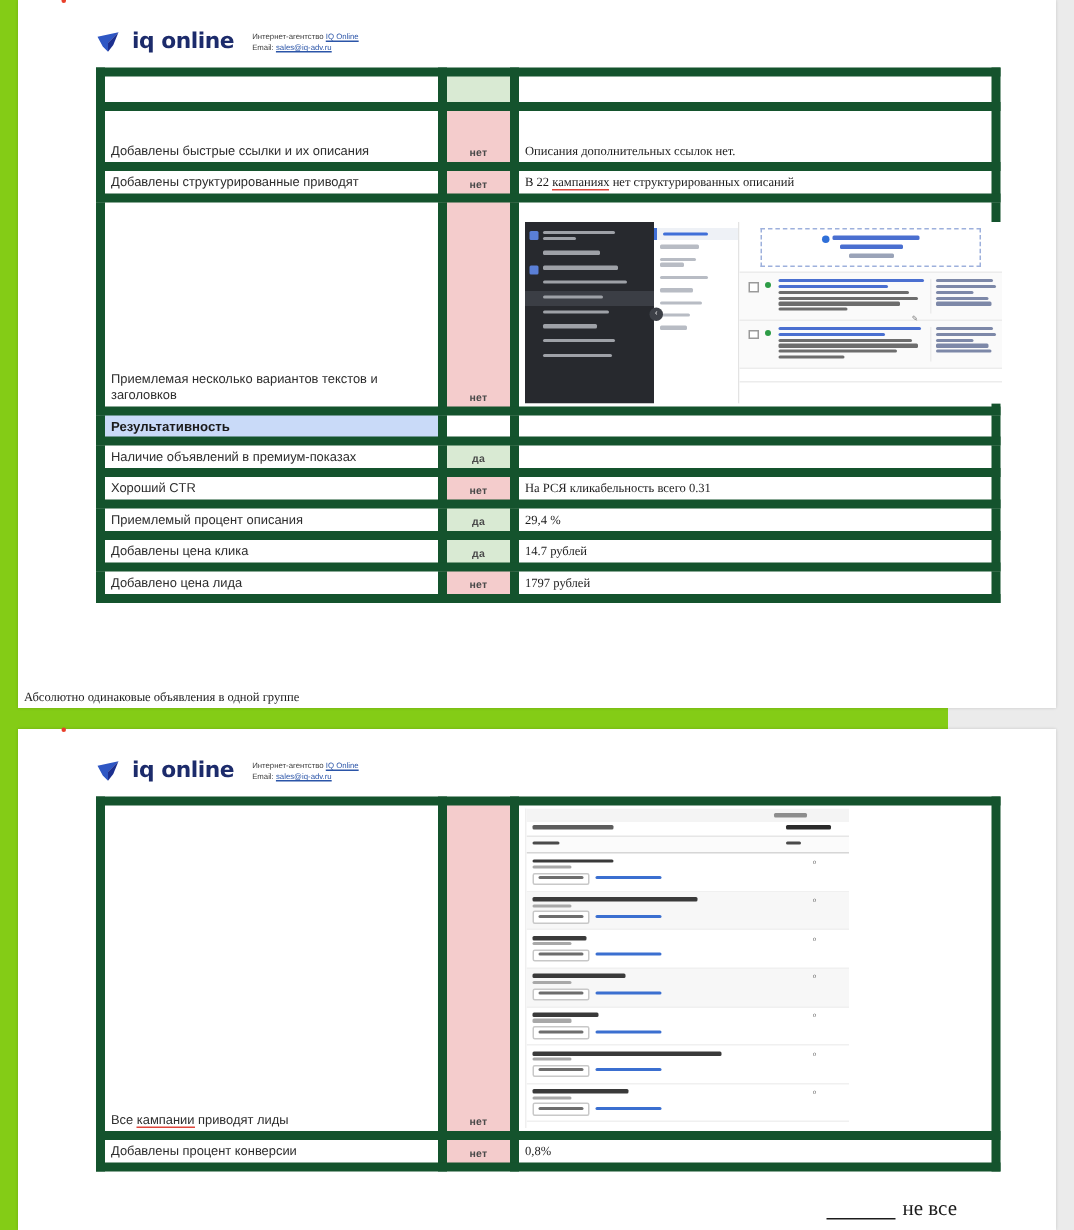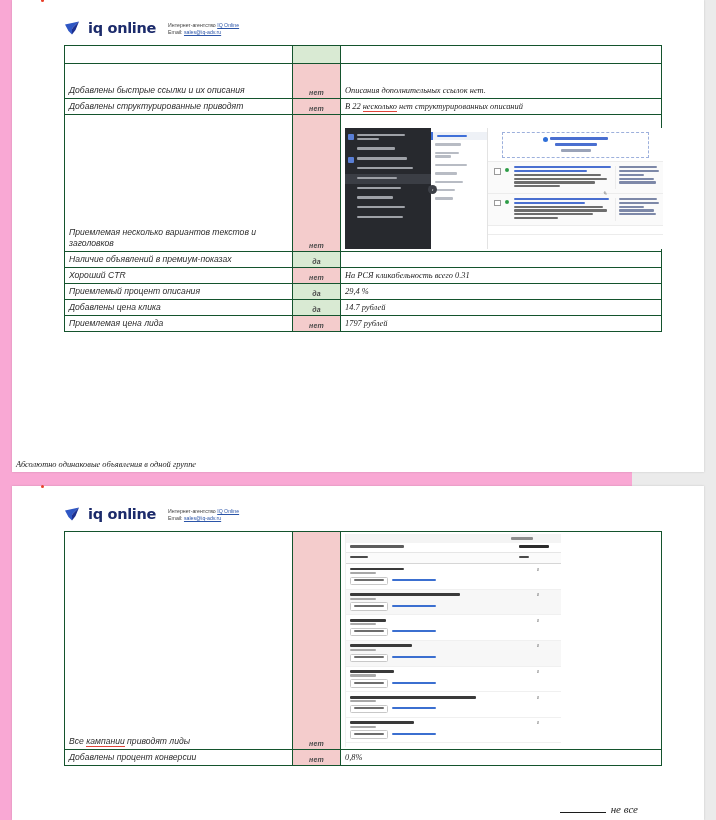--- a/index.html
+++ b/index.html
@@ -8,21 +8,21 @@
     background: #ebebeb;
     width: 716px;
     height: 820px;
     font-family: "Liberation Sans", sans-serif;
     overflow: hidden;
   }
   .viewport {
     width: 632px;
     height: 820px;
     position: relative;
-    background: #f9a8d4;
+    background: #84cc16;
   }
   .page {
     background: #ffffff;
     position: absolute;
     left: 12px;
     width: 692px;
     box-shadow: 0 0 2px rgba(0,0,0,0.16);
   }
   #page-1 { top: 0px; height: 472px; }
   #page-2 { top: 486px; height: 334px; }
@@ -62,24 +62,23 @@
   .contact a { color: #2b55a8; text-decoration: underline; }
 
   
   table.audit {
     border-collapse: collapse;
     margin: 8px 0 0 52px;
     width: 597px;
     table-layout: fixed;
   }
   table.audit td {
-    border: 1px solid #14532d;
+    border: 6px solid #14532d;
     vertical-align: bottom;
     padding: 2px 4px;
-    font-style: italic;
   }
   col.c-crit { width: 228px; }
   col.c-flag { width: 48px; }
   col.c-note { width: 321px; }
 
   .crit {
     font-size: 8.6px;
     line-height: 11px;
     color: #2d2d2d;
     font-family: "Liberation Sans", sans-serif;
@@ -224,21 +223,21 @@
     bottom: 3px;
     font-family: "Liberation Serif", serif;
     font-size: 8.4px;
     color: #1c1c1c;
   }
   .note-inline-right {
     position: absolute;
     right: 66px;
     bottom: 5px;
     font-family: "Liberation Serif", serif;
-    font-size: 11px;
+    font-size: 14px;
     color: #1c1c1c;
     white-space: nowrap;
   }
 </style>
 </head>
 <body>
 
 <div class="viewport">
 
   <section class="page" id="page-1">
@@ -277,21 +276,21 @@
 
         <tr>
           <td class="crit" style="height:30px;">Добавлены быстрые ссылки и их описания</td>
           <td class="flag flag-no">нет</td>
           <td class="note">Описания дополнительных ссылок нет.</td>
         </tr>
 
         <tr>
           <td class="crit">Добавлены структурированные приводят</td>
           <td class="flag flag-no">нет</td>
-          <td class="note"><span>В 22 </span><span class="spell">несколько</span><span> нет структурированных описаний</span></td>
+          <td class="note"><span>В 22 </span><span class="spell">кампаниях</span><span> нет структурированных описаний</span></td>
         </tr>
 
         <tr class="tall-row">
           <td class="crit">Приемлемая несколько вариантов текстов и заголовков</td>
           <td class="flag flag-no">нет</td>
           <td class="screenshot-row">
             <div class="shot1">
               <div class="s1-side">
                 <div class="s1-item">
                     <i class="s1-ico"></i>
@@ -398,20 +397,25 @@
                 <div class="s1-foot"><b style="width:92px"></b></div>
                 <div class="s1-foot"><b style="width:70px"></b></div>
               </div>
               <div class="s1-arrow">‹</div>
               <div class="s1-pencil">✎</div>
             </div>
             <div class="note-abs">Абсолютно одинаковые объявления в одной группе</div>
           </td>
         </tr>
 
+        <tr class="section-head">
+          <td>Результативность</td>
+          <td class="plain"></td>
+          <td class="plain"></td>
+        </tr>
 
         <tr>
           <td class="crit">Наличие объявлений в премиум-показах</td>
           <td class="flag flag-yes">да</td>
           <td class="note"></td>
         </tr>
         <tr>
           <td class="crit">Хороший CTR</td>
           <td class="flag flag-no">нет</td>
           <td class="note">На РСЯ кликабельность всего 0.31</td>
@@ -420,21 +424,21 @@
           <td class="crit">Приемлемый процент описания</td>
           <td class="flag flag-yes">да</td>
           <td class="note">29,4 %</td>
         </tr>
         <tr>
           <td class="crit">Добавлены цена клика</td>
           <td class="flag flag-yes">да</td>
           <td class="note">14.7 рублей</td>
         </tr>
         <tr>
-          <td class="crit">Приемлемая цена лида</td>
+          <td class="crit">Добавлено цена лида</td>
           <td class="flag flag-no">нет</td>
           <td class="note">1797 рублей</td>
         </tr>
       </tbody>
     </table>
   </section>
 
   <section class="page" id="page-2">
 
     <div class="letterhead">

